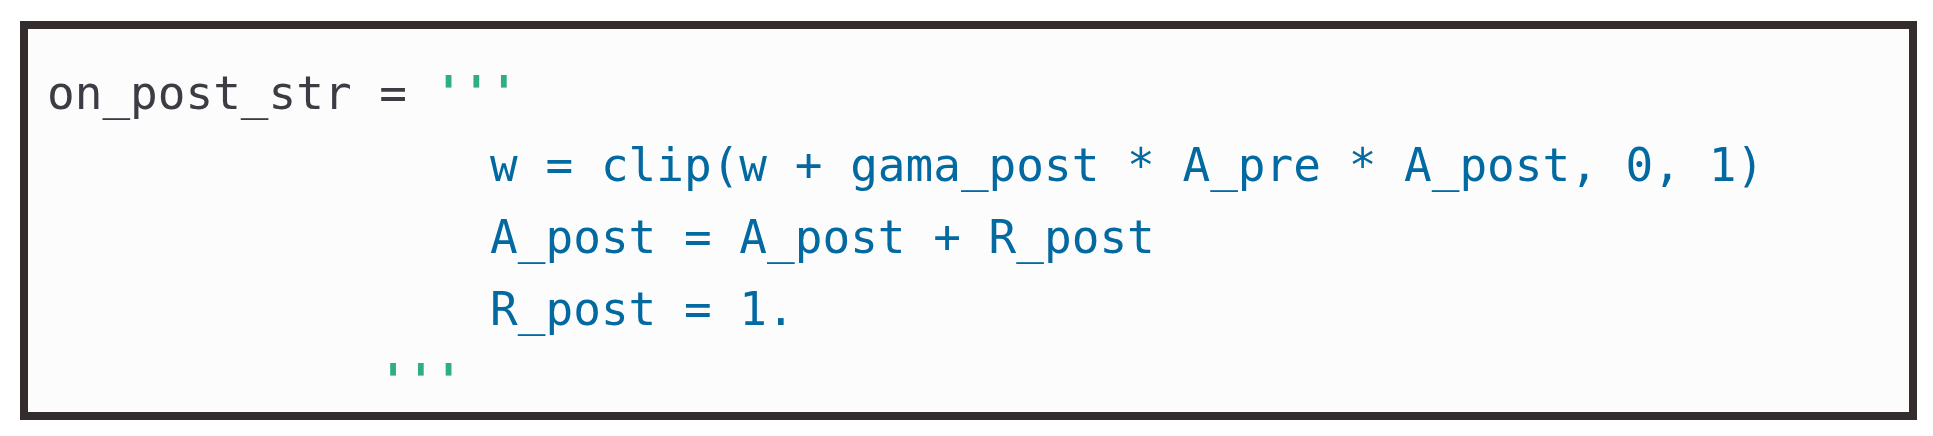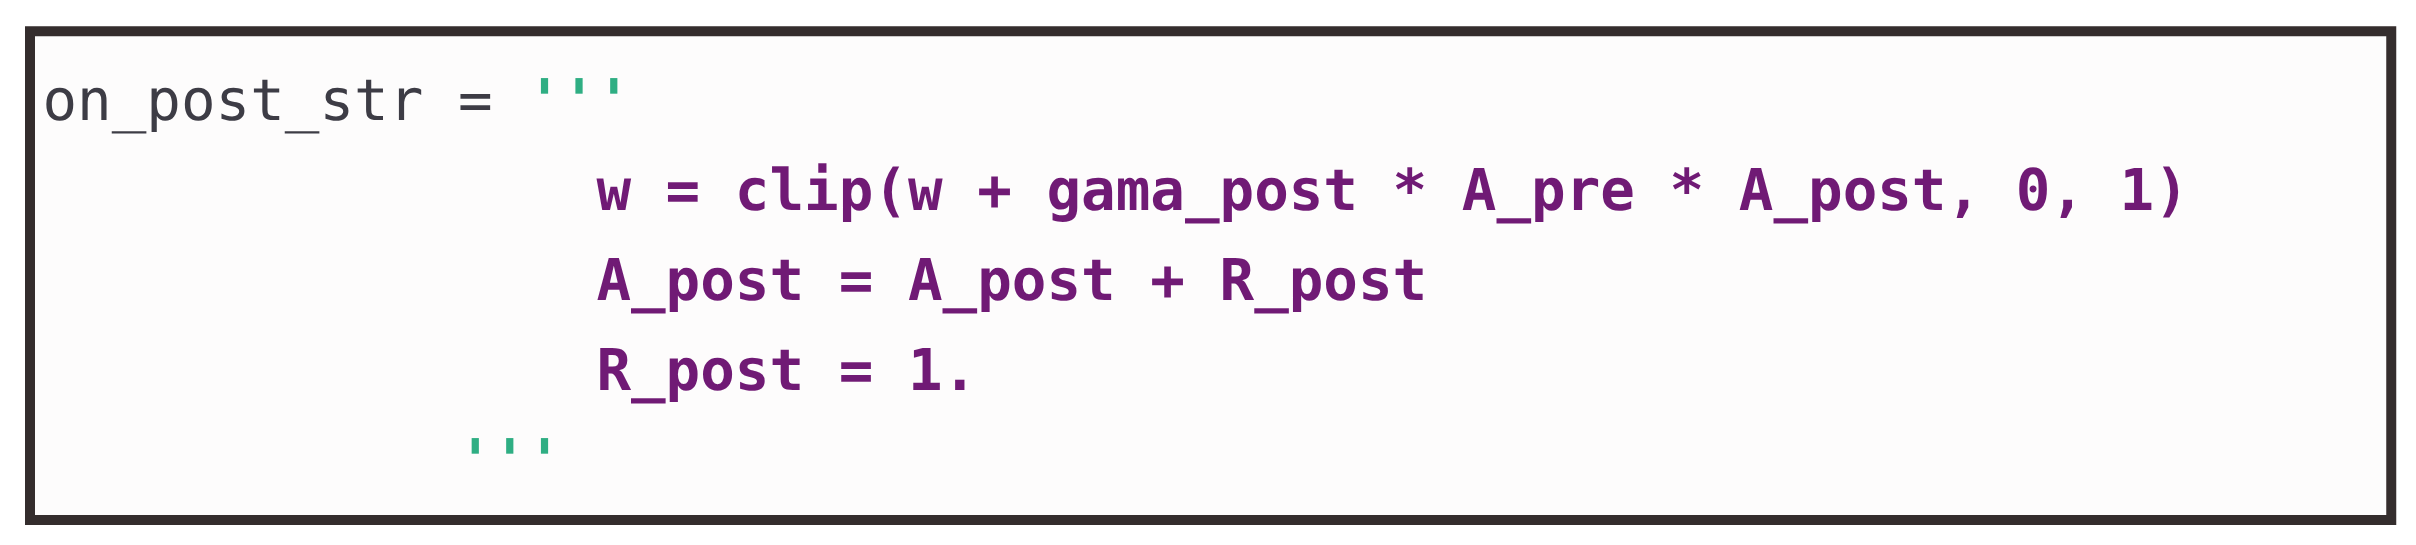--- a/index.html
+++ b/index.html
@@ -18,42 +18,42 @@
     position: absolute;
     left: 20px;
     top: 21px;
     width: 1881px;
     height: 383px;
     border: 8px solid #342d2d;
     background: #fdfcfc;
     box-sizing: content-box;
   }
   .code {
-    margin: 3px;
+    margin: 16px;
     padding: 12px 8px 0 3px;
     font-size: 46px;
     line-height: 72px;
     white-space: pre;
     font-family: "DejaVu Sans Mono", "Liberation Mono", monospace;
   }
   .line {
     white-space: pre;
     height: 72px;
   }
   .tok-plain {
     color: #3d3c45;
     font-weight: normal;
   }
   .tok-quote {
     color: #2fae83;
     font-weight: bold;
   }
   .tok-string {
-    color: #701a75;
-    font-weight: bold;
+    color: #0369a1;
+    font-weight: normal;
   }
 </style>
 </head>
 <body>
 
 <div class="frame">
   <pre class="code"><div class="line"><span class="tok-plain">on_post_str = </span><span class="tok-quote">'''</span></div><div class="line tok-string">                w = clip(w + gama_post * A_pre * A_post, 0, 1)</div><div class="line tok-string">                A_post = A_post + R_post</div><div class="line tok-string">                R_post = 1.</div><div class="line tok-quote">            '''</div></pre>
 </div>
 
 </body></html>

